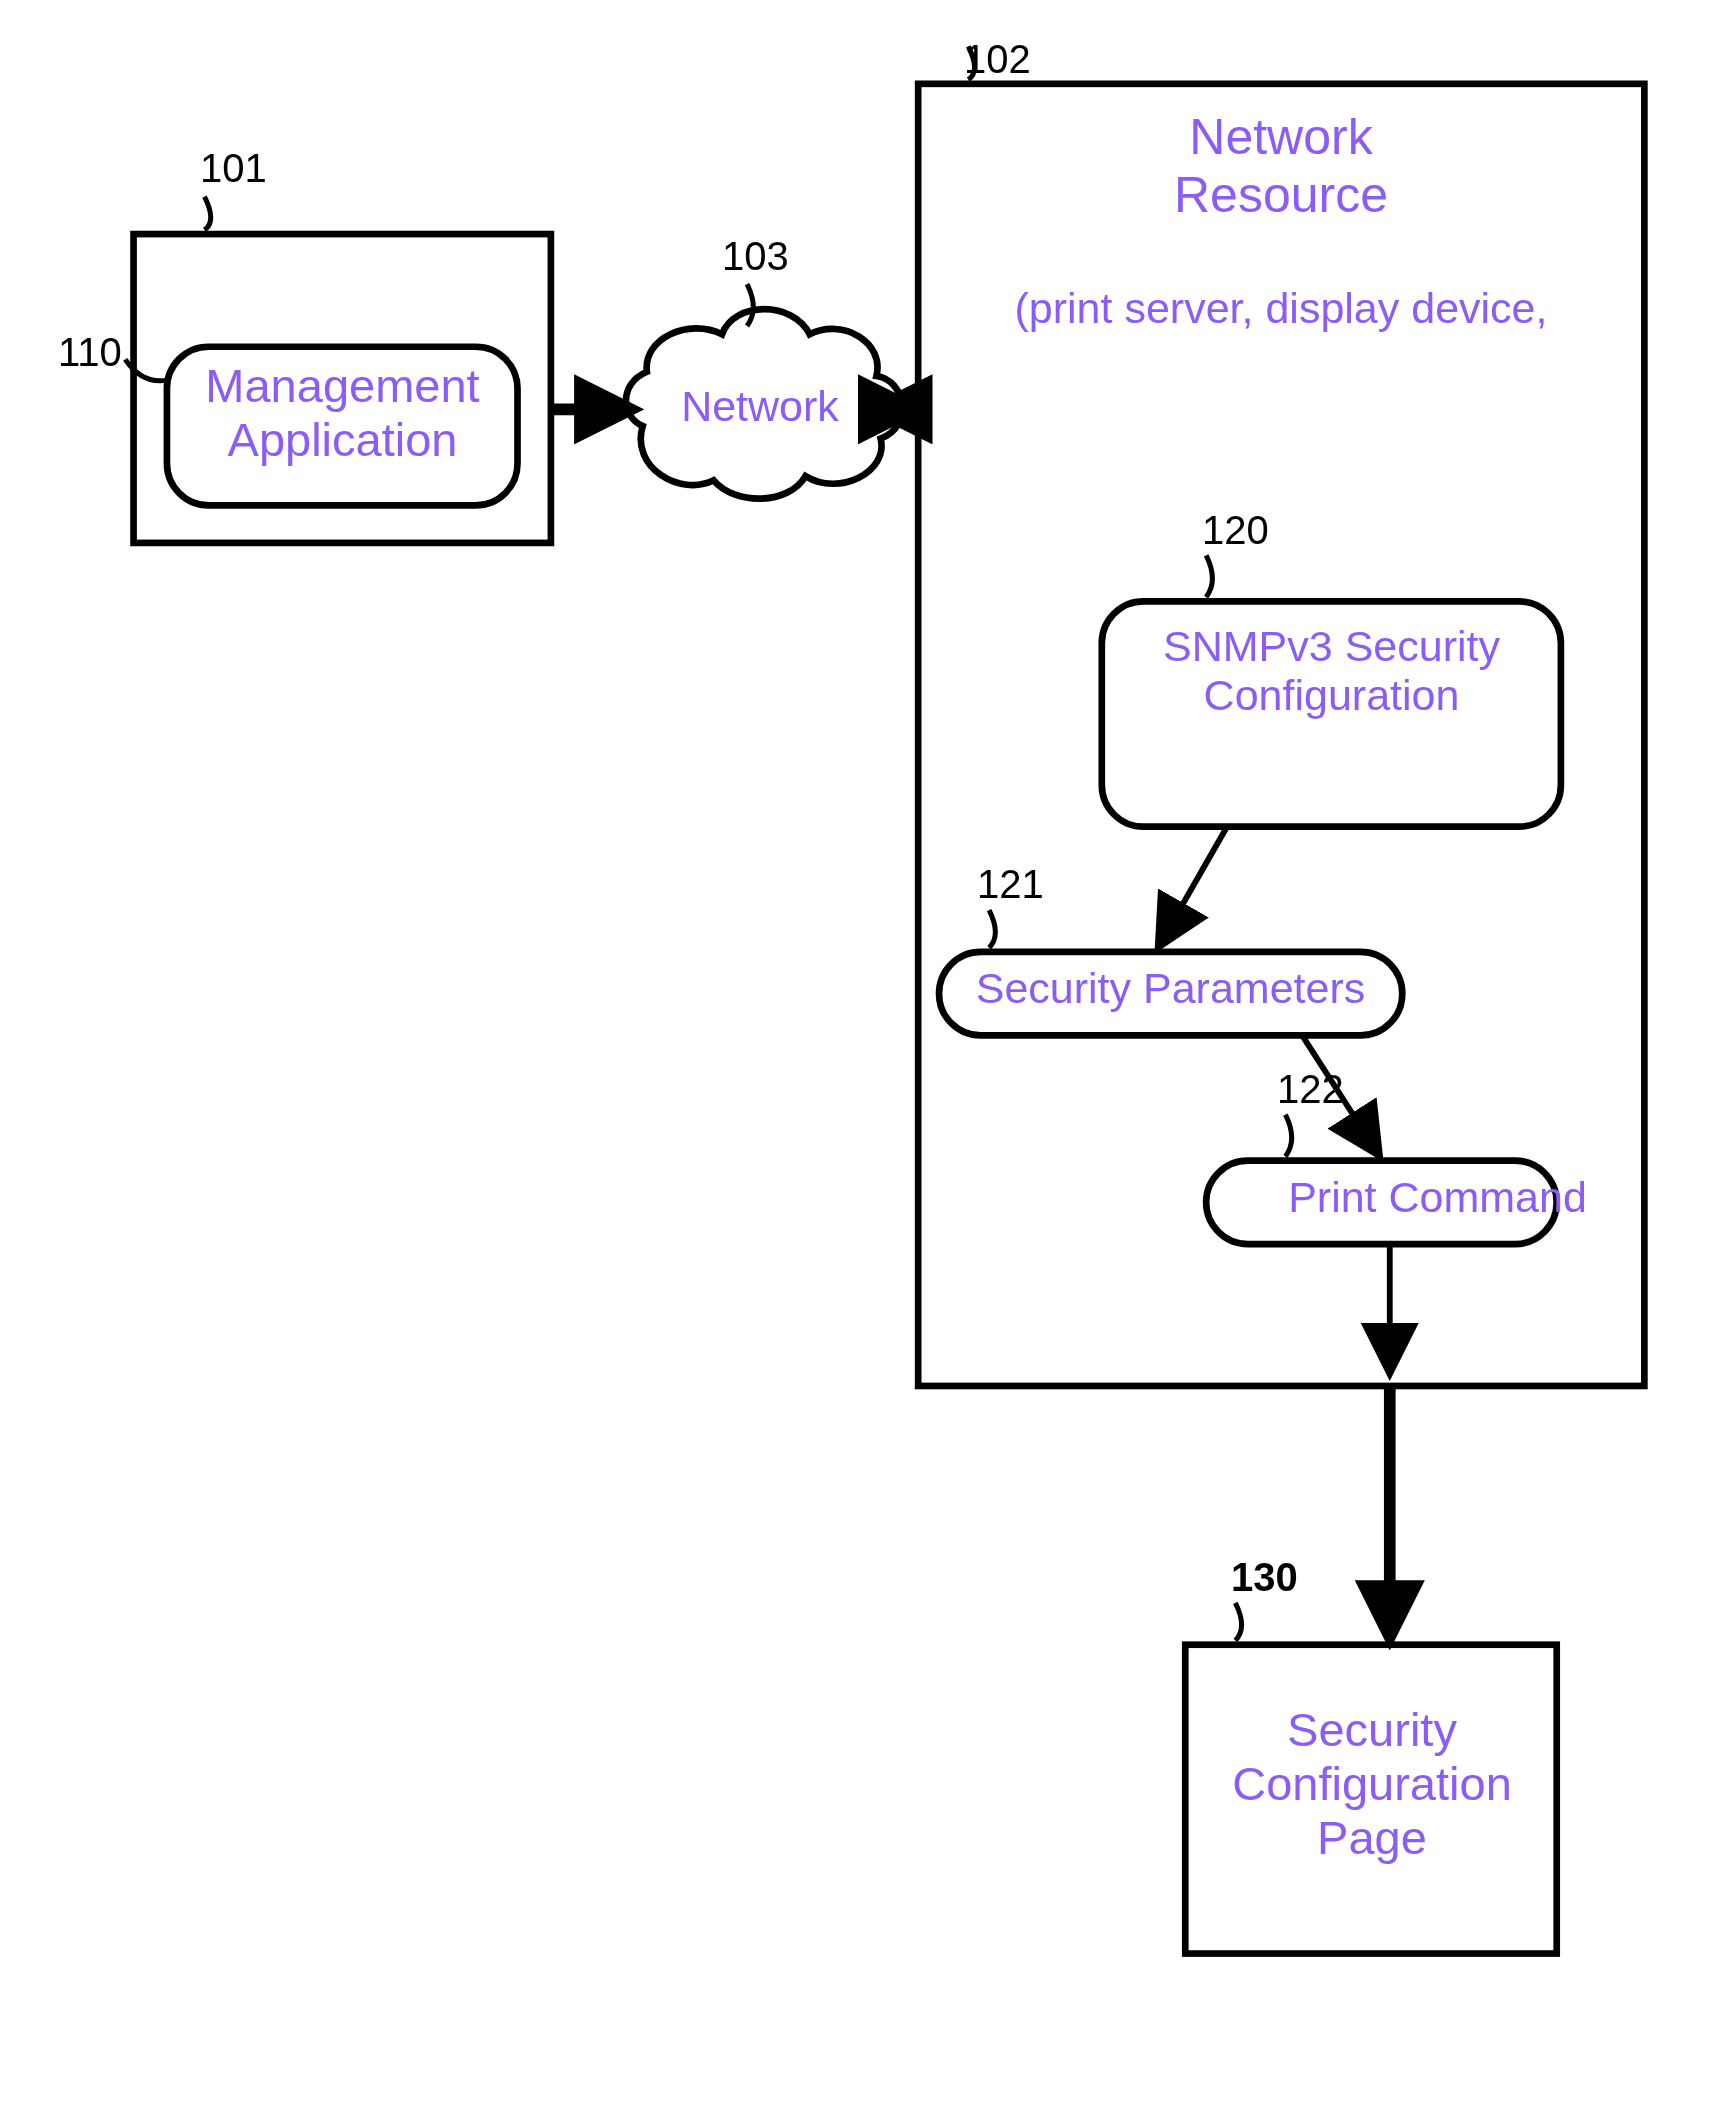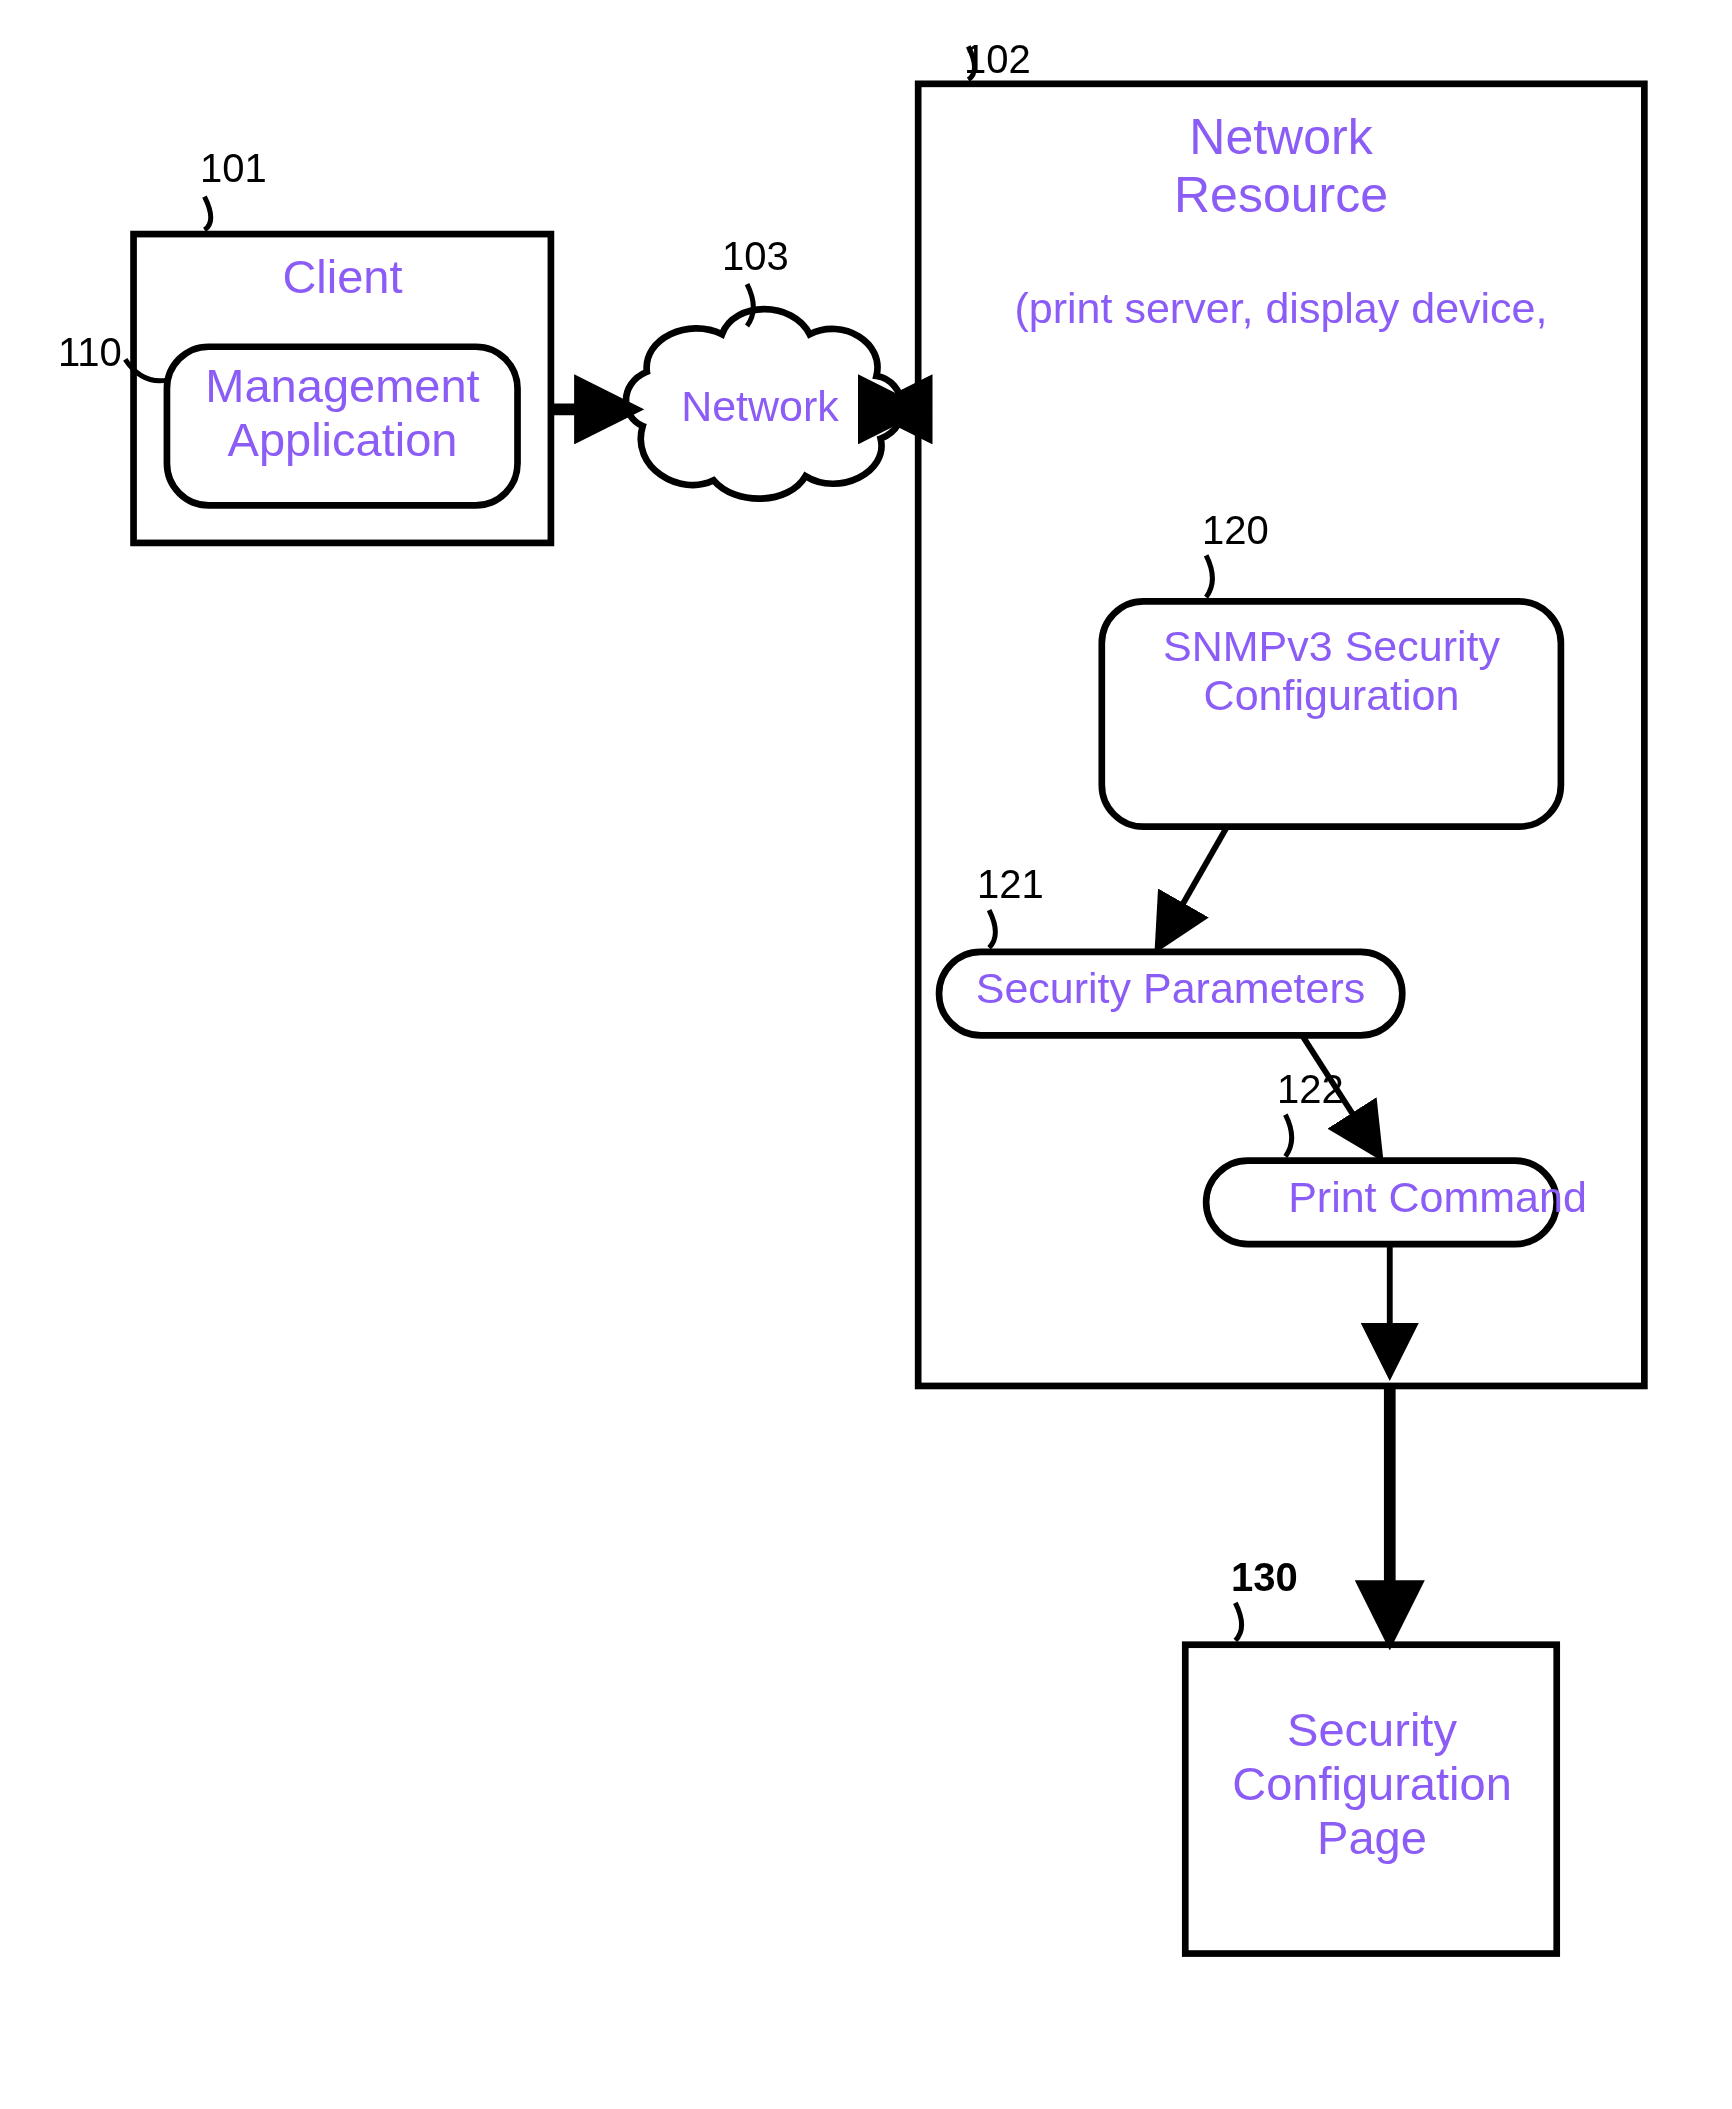--- a/index.html
+++ b/index.html
@@ -106,21 +106,20 @@
 
 <div class="ref-label" style="left:200px; top:146px;">101</div>
 <div class="ref-label" style="left:58px; top:330px;">110</div>
 <div class="ref-label" style="left:722px; top:234px;">103</div>
 <div class="ref-label" style="left:964px; top:0px;margin-top:37px;">102</div>
 <div class="ref-label" style="left:1202px; top:508px;">120</div>
 <div class="ref-label" style="left:977px; top:862px;">121</div>
 <div class="ref-label" style="left:1277px; top:1067px;">122</div>
 <div class="ref-label" style="left:1231px; top:1555px;font-weight:bold;">130</div>
 
-<div class="node-text" style="left:134px; top:250px; width:417px; font-size:47px;">Client</div>
 
 <div class="node-text" style="left:167px; top:359px; width:351px; font-size:47px;">
   <div>Management</div>
   <div>Application</div>
 </div>
 
 <div class="node-text" style="left:643px; top:382px; width:234px; font-size:43px;">Network</div>
 
 <div class="node-text" style="left:918px; top:109px; width:726px; font-size:50px;">
   <div>Network</div>

